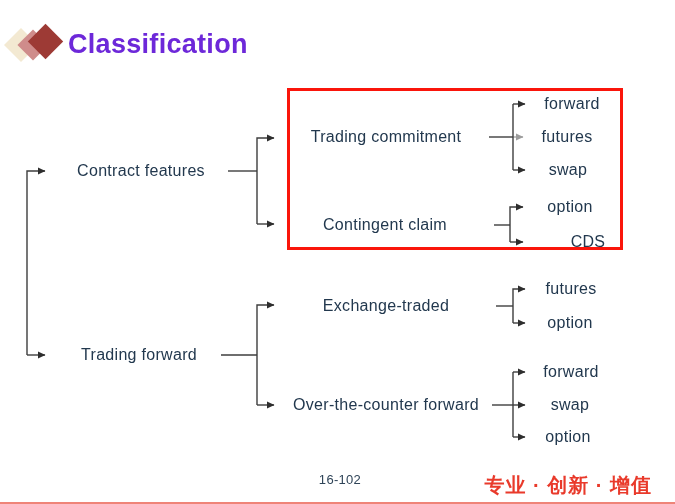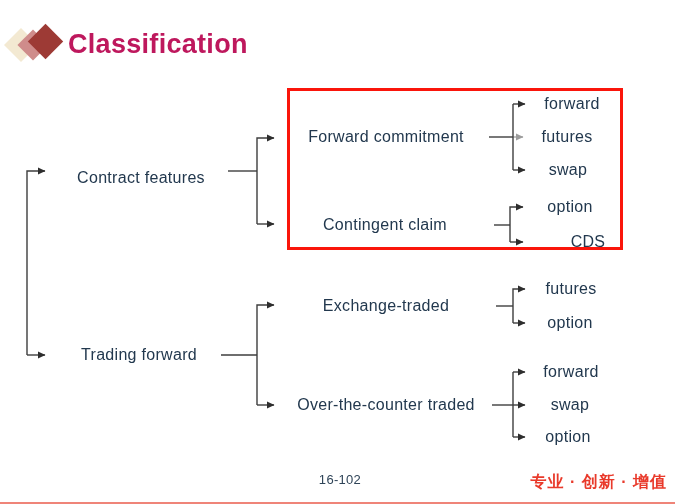--- a/index.html
+++ b/index.html
@@ -8,41 +8,41 @@
     font-family:"Liberation Sans",sans-serif;overflow:hidden;
   }
   
   .title-row{position:absolute;left:6px;top:18px;display:flex;align-items:center;}
   .diamonds{position:relative;width:58px;height:48px;flex:0 0 auto;}
   .d{position:absolute;display:block;}
   .d1{left:3px;top:15px;width:24px;height:24px;background:#f3e9d2;transform:rotate(45deg);}
   .d2{left:16px;top:16px;width:22px;height:22px;background:#cf8c8b;transform:rotate(45deg);}
   .d3{left:27px;top:11px;width:25px;height:25px;background:#9d3a35;transform:rotate(45deg);}
   .page-title{
-    margin:4px 0 0 4px;font-size:27px;font-weight:700;color:#be185d;
+    margin:4px 0 0 4px;font-size:27px;font-weight:700;color:#6d28d9;
     letter-spacing:.3px;line-height:1;white-space:nowrap;
   }
   
   .connectors{position:absolute;left:0;top:0;}
   .node{
     position:absolute;transform:translate(-50%,-50%);
     font-size:16px;font-weight:400;color:#22384e;letter-spacing:.3px;
     white-space:nowrap;line-height:1;
   }
   .highlight{
     position:absolute;left:287px;top:88px;width:336px;height:162px;
     border:3px solid #fa150b;box-sizing:border-box;background:transparent;
   }
   
   .pagenum{
     position:absolute;left:340px;top:479px;transform:translate(-50%,-50%);
     font-size:13px;color:#2f4458;letter-spacing:.3px;text-align:center;
   }
   .slogan{
-    position:absolute;right:8px;top:472px;font-size:16px;font-weight:700;
+    position:absolute;right:23px;top:472px;font-size:20px;font-weight:700;
     color:#e93a2b;letter-spacing:1px;white-space:nowrap;
   }
   .bottom-rule{
     position:absolute;left:0;right:0;bottom:0;height:2px;background:#ef8478;
   }
 </style>
 </head>
 <body>
 
 <div class="slide">
@@ -95,27 +95,27 @@
       <line x1="492" y1="405" x2="513" y2="405"></line>
       <line x1="513" y1="405" x2="525" y2="405" marker-end="url(#arrD)"></line>
       <line x1="513" y1="372" x2="513" y2="437"></line>
       <line x1="513" y1="372" x2="525" y2="372" marker-end="url(#arrD)"></line>
       <line x1="513" y1="437" x2="525" y2="437" marker-end="url(#arrD)"></line>
     </g>
   </svg>
 
   <div class="highlight"></div>
 
-  <div class="node" style="left:141px;top:178px">Contract features</div>
+  <div class="node" style="left:141px;top:171px">Contract features</div>
   <div class="node" style="left:139px;top:355px">Trading forward</div>
 
-  <div class="node" style="left:386px;top:137px">Forward commitment</div>
+  <div class="node" style="left:386px;top:137px">Trading commitment</div>
   <div class="node" style="left:386px;top:306px">Exchange-traded</div>
   <div class="node" style="left:385px;top:225px">Contingent claim</div>
-  <div class="node" style="left:386px;top:405px">Over-the-counter traded</div>
+  <div class="node" style="left:386px;top:405px">Over-the-counter forward</div>
 
   <div class="node" style="left:572px;top:104px">forward</div>
   <div class="node" style="left:567px;top:137px">futures</div>
   <div class="node" style="left:568px;top:170px">swap</div>
   <div class="node" style="left:570px;top:207px">option</div>
   <div class="node" style="left:588px;top:242px">CDS</div>
   <div class="node" style="left:571px;top:289px">futures</div>
   <div class="node" style="left:570px;top:323px">option</div>
   <div class="node" style="left:571px;top:372px">forward</div>
   <div class="node" style="left:570px;top:405px">swap</div>

